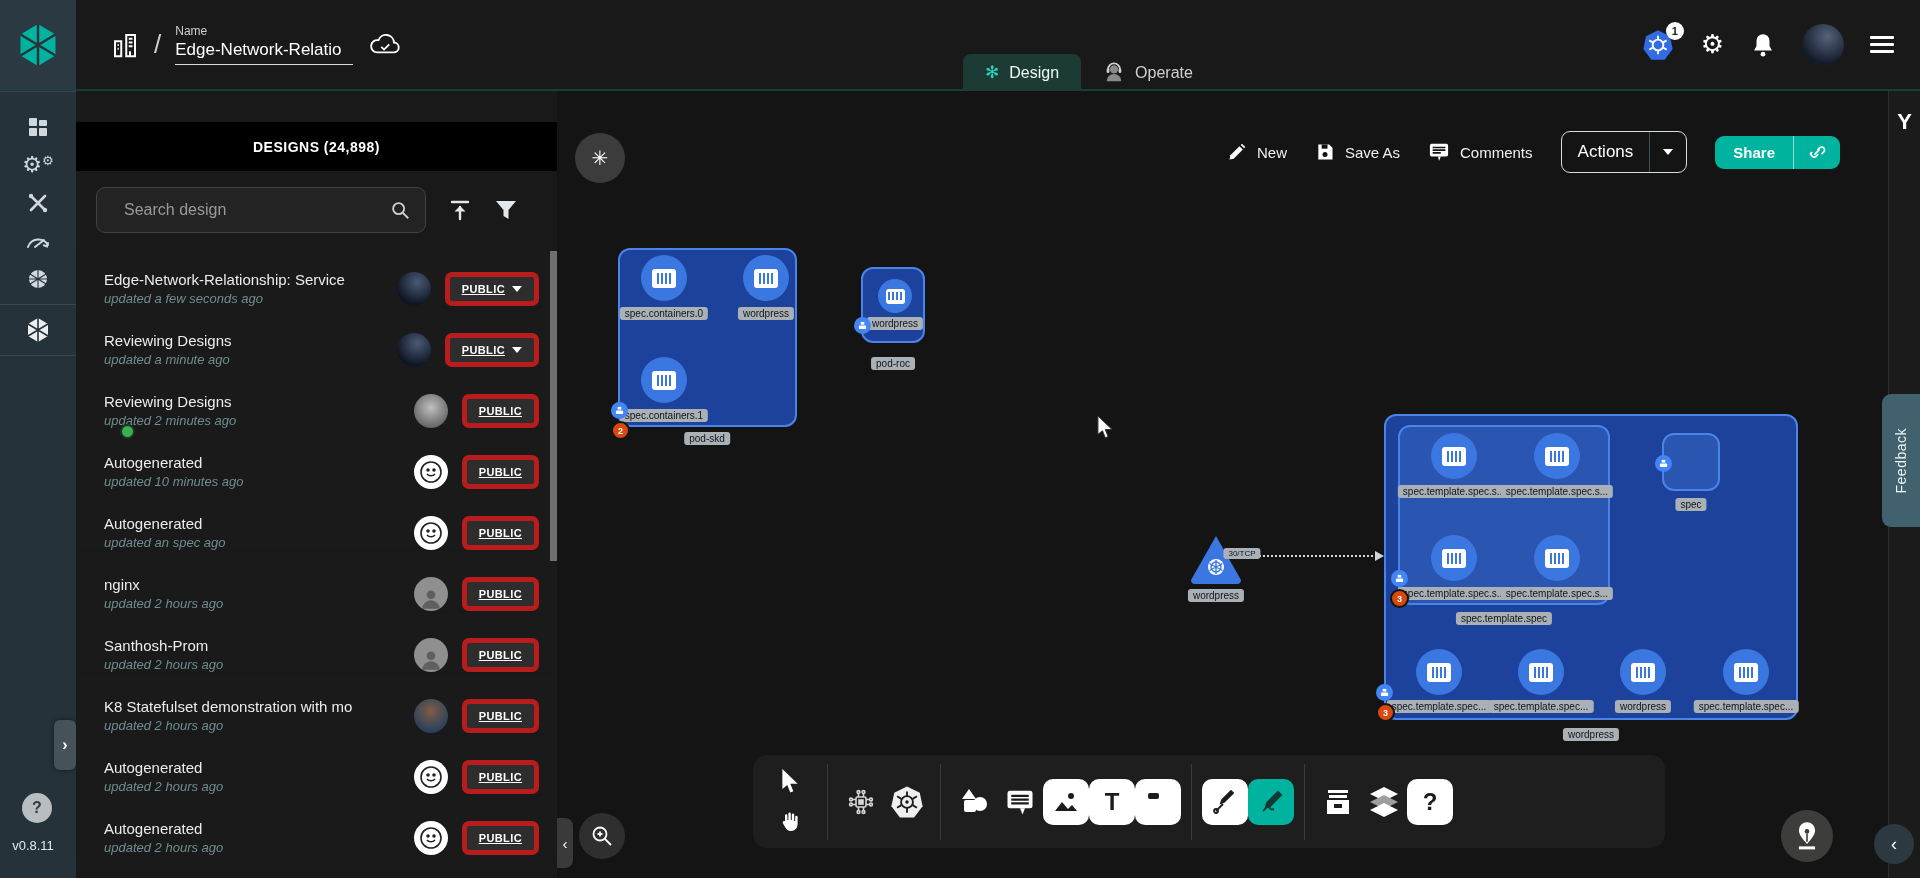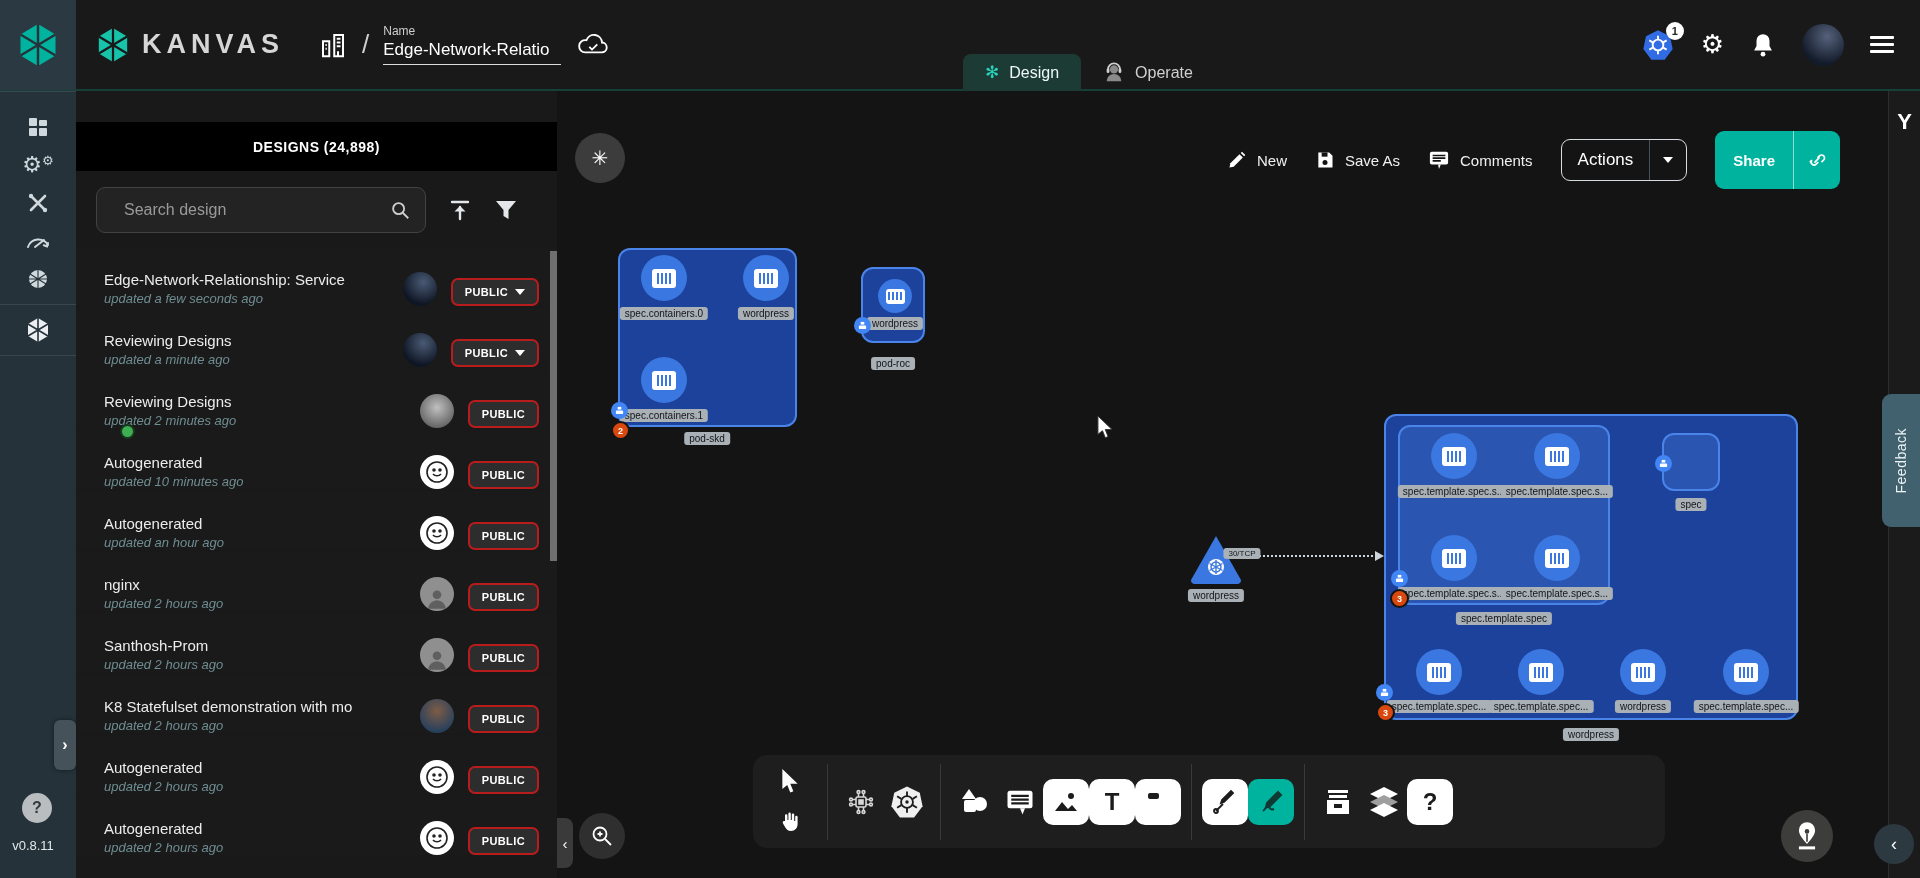--- a/index.html
+++ b/index.html
@@ -62,37 +62,37 @@
   .row { height:59px; background:#1a1a1a; margin-bottom:2px; display:flex; align-items:flex-end; padding:0 18px 0 28px; cursor:pointer; }
   .row .txt { flex:1; min-width:0; }
   .row .nm { font-size:15px; color:#ececec; white-space:nowrap; overflow:hidden; }
   .row .up { font-size:13px; font-style:italic; color:#6f8d92; margin-top:3px; }
   .av { width:34px; height:34px; border-radius:50%; flex:0 0 34px; margin-right:14px; position:relative; overflow:hidden; }
   .av-dark { background:radial-gradient(circle at 60% 30%, #4a5a74, #0e1624 70%); }
   .av-bw { background:radial-gradient(circle at 50% 40%, #c0c0c0, #474747); }
   .av-photo { background:radial-gradient(circle at 50% 35%, #7e5c47, #27405c 75%); }
   .av-smiley { background:#fff; display:flex; align-items:center; justify-content:center; }
   .av-person { background:#8f8f8f; display:flex; align-items:flex-end; justify-content:center; }
-  .pub { border:2px solid #b91c1c; background:#2d2d2d; color:#fff; font-weight:700; font-size:11px;
-    letter-spacing:.4px; padding:6px 12px; border-radius:7px; display:flex; align-items:center; gap:7px; cursor:pointer; }
+  .pub { border:5px solid #b91c1c; background:#2d2d2d; color:#fff; font-weight:700; font-size:11px;
+    letter-spacing:.4px; padding:6px 12px; border-radius:7px; display:flex; align-items:center; gap:7px; cursor:pointer;text-decoration:underline; }
   .caret { width:0; height:0; border-left:5px solid transparent; border-right:5px solid transparent; border-top:6px solid #fff; }
   #panel-scroll { position:absolute; right:0; top:160px; width:7px; height:310px; background:#6f6f6f; }
   #presence-dot { position:absolute; left:44px; top:333px; width:15px; height:15px; border-radius:50%;
     background:#3fae52; border:2px solid #163a1d; }
 
   
   #canvas { position:absolute; left:557px; top:91px; right:32px; bottom:0; background:#141414; }
   #dock-btn { position:absolute; left:18px; top:42px; width:50px; height:50px; border-radius:50%;
     background:#3c3c3c; color:#fff; font-size:20px; display:flex; align-items:center; justify-content:center; cursor:pointer; }
   #cv-toolbar { position:absolute; top:40px; right:48px; display:flex; align-items:center; gap:28px; }
   .tb-item { display:flex; align-items:center; gap:10px; font-size:15px; color:#f0f0f0; cursor:pointer; }
   #actions-btn { display:flex; align-items:stretch; border:1px solid #d7dde1; border-radius:9px; overflow:hidden; height:42px; cursor:pointer; }
   #actions-btn .seg1 { display:flex; align-items:center; padding:0 16px; font-size:17px; color:#fff; }
   #actions-btn .seg2 { display:flex; align-items:center; padding:0 13px; border-left:1px solid #46525a; }
-  #share-btn { display:flex; align-items:stretch; background:#00b39f; border-radius:9px; overflow:hidden; height:58px; cursor:pointer; }
+  #share-btn { display:flex; align-items:stretch; background:#00b39f; border-radius:9px; overflow:hidden; height:33px; cursor:pointer; }
   #share-btn .seg1 { display:flex; align-items:center; padding:0 18px; font-size:15px; font-weight:700; color:#fff; }
   #share-btn .seg2 { display:flex; align-items:center; padding:0 13px; border-left:1px solid rgba(255,255,255,.55); }
 
   
   .pod { position:absolute; border:2px solid #4a84e8; background:#1c429b; border-radius:12px; }
   .pod.lite { background:#2a55b0; }
   .cnode { position:absolute; width:46px; height:46px; border-radius:50%; background:#3b77e0;
     display:flex; align-items:center; justify-content:center; }
   .cnode.sm { width:34px; height:34px; }
   .cbox { width:24px; height:19px; background:#fff; border-radius:3px; display:flex; align-items:center; justify-content:center; gap:2px; }
@@ -143,27 +143,20 @@
 </head>
 <body>
 
 <div id="appbar">
   <div id="logo-cell">
     <svg width="42" height="46" viewBox="0 0 24 26">
       <polygon points="12,1 22,7 22,19 12,25 2,19 2,7" fill="#00b39f"></polygon>
       <path d="M12 1v24M2 7l20 12M22 7L2 19" stroke="#25323a" stroke-width="1.4" fill="none"></path>
     </svg>
   </div>
-  <div class="brand-wrap">
-    <svg width="34" height="38" viewBox="0 0 24 26">
-      <polygon points="12,1 22,7 22,19 12,25 2,19 2,7" fill="#17c4a9"></polygon>
-      <path d="M12 1v24M2 7l20 12M22 7L2 19" stroke="#191919" stroke-width="1.6" fill="none"></path>
-    </svg>
-    <span class="brand-text">KANVAS</span>
-  </div>
   <span style="margin-left:34px">
     <svg width="30" height="30" viewBox="0 0 24 24" fill="none" stroke="#fff" stroke-width="1.6">
       <rect x="4" y="9" width="5" height="12"></rect>
         <rect x="13" y="4" width="7" height="17"></rect>
       <path d="M6 12h1M6 15h1M15 7h3M15 10h3M15 13h3M16 17v4"></path>
     </svg>
   </span>
   <span class="crumb-sep">/</span>
   <div id="name-field">
     <span class="lbl">Name</span>
@@ -339,21 +332,21 @@
           </svg>
       </span>
       <span class="pub">
           <span>PUBLIC</span>
         </span>
     </div>
 
     <div class="row">
       <div class="txt">
           <div class="nm">Autogenerated</div>
-          <div class="up">updated an hour ago</div>
+          <div class="up">updated an spec ago</div>
         </div>
       <span class="av av-smiley">
         <svg width="24" height="24" viewBox="0 0 24 24" fill="none" stroke="#222" stroke-width="1.6">
             <circle cx="12" cy="12" r="10"></circle>
             <circle cx="9" cy="10" r="1" fill="#222"></circle>
             <circle cx="15" cy="10" r="1" fill="#222"></circle>
             <path d="M8 14c2 2.4 6 2.4 8 0"></path>
           </svg>
       </span>
       <span class="pub">

